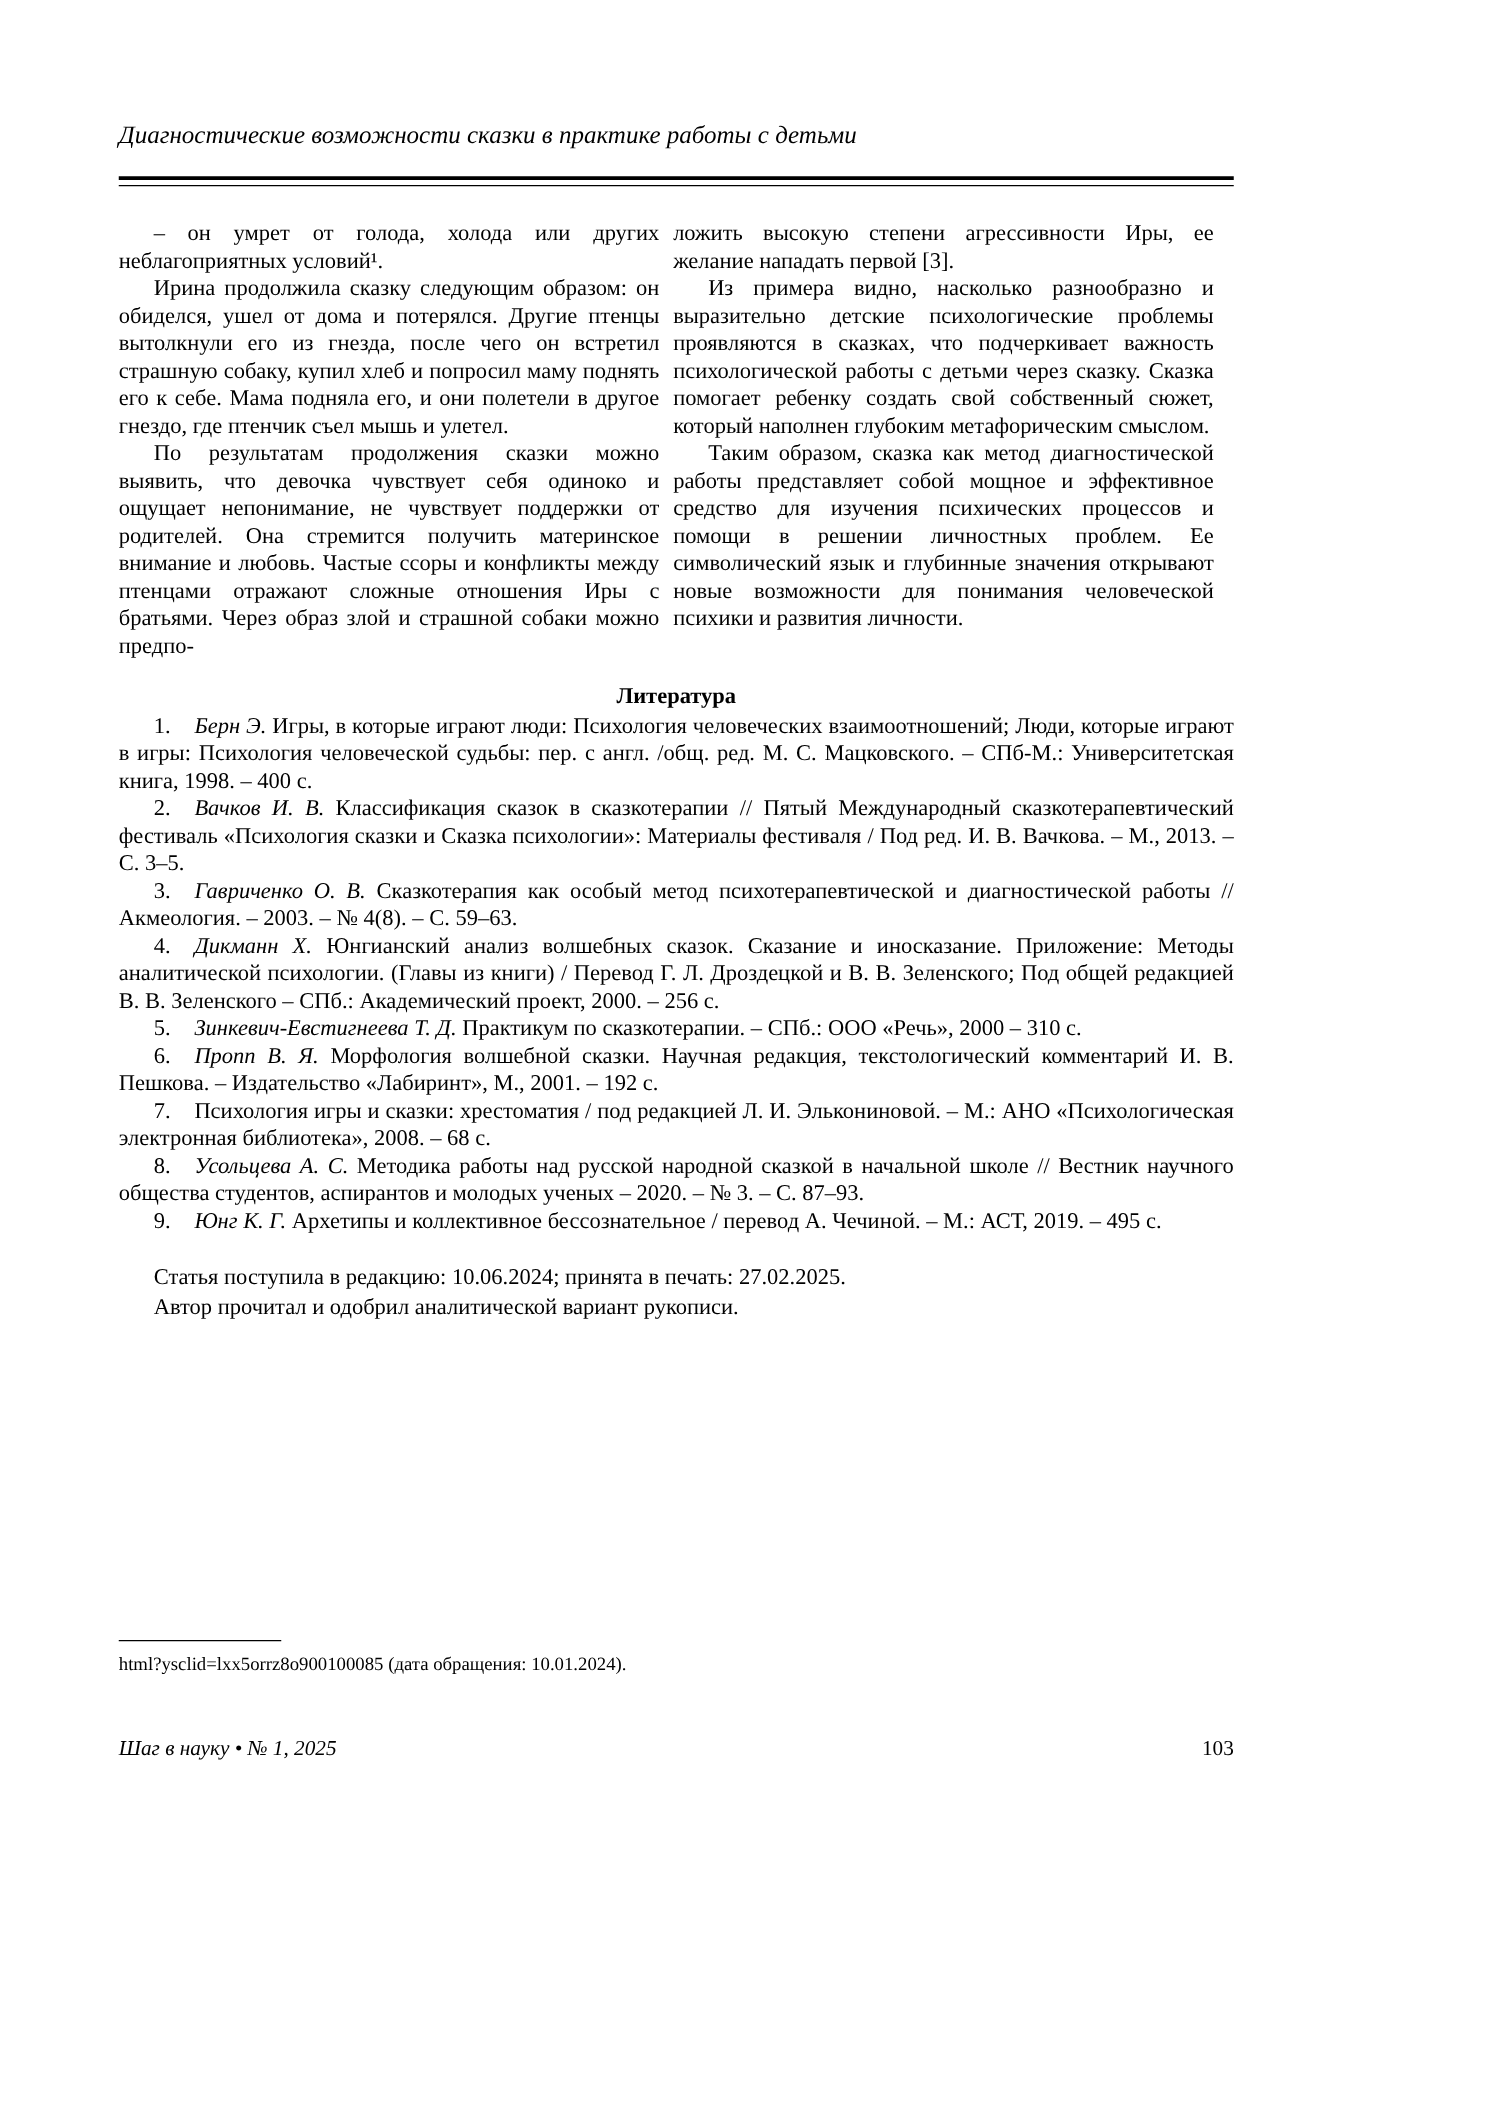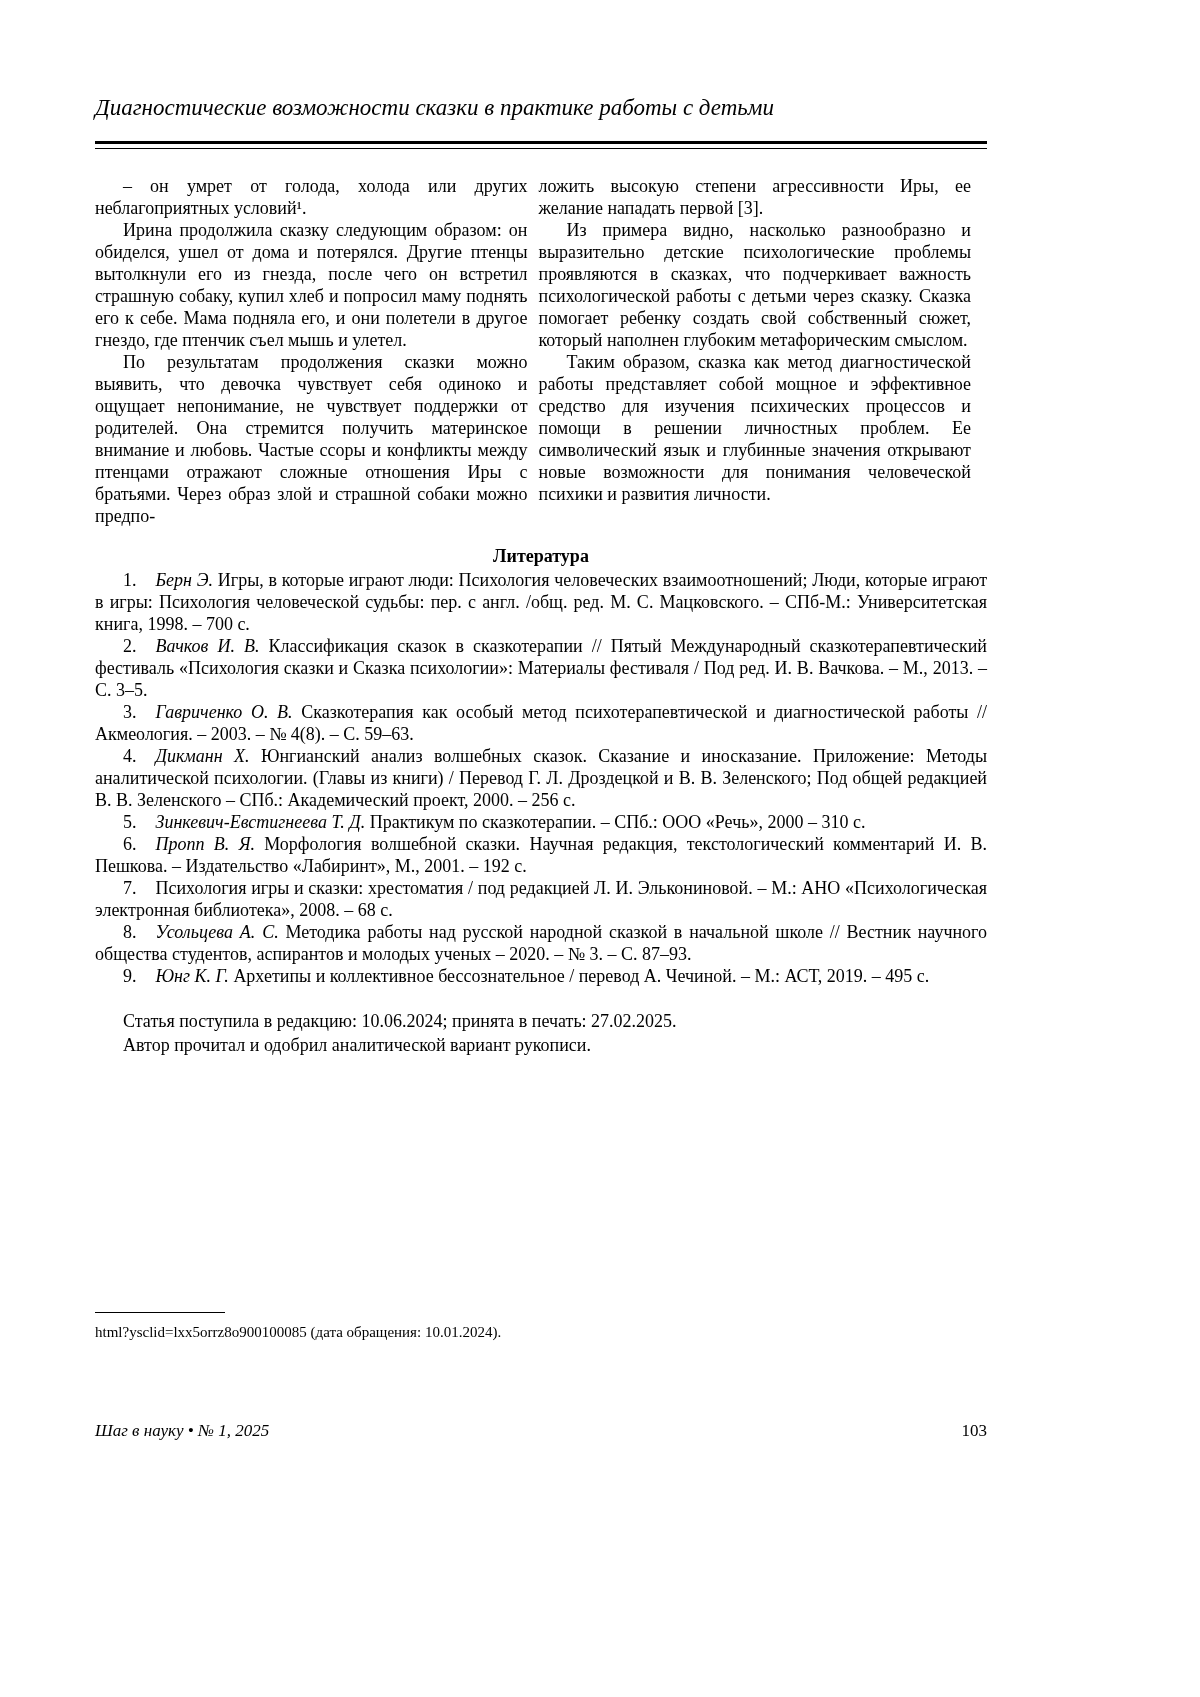--- a/index.html
+++ b/index.html
@@ -16,21 +16,21 @@
     overflow: hidden;
   }
   .content {
     position: absolute;
     left: 95px;
     top: 97px;
     width: 892px;
   }
   .running-head {
     font-style: italic;
-    font-size: 23px;
+    font-size: 20px;
     line-height: 22px;
   }
   .double-rule {
     margin-top: 22px;
     height: 8px;
     border-top: 3px solid #000;
     border-bottom: 1.5px solid #000;
   }
   .columns {
     display: flex;
@@ -82,21 +82,21 @@
   }
   .fn-line1 {
     text-indent: 28px;
     text-align: justify;
     text-align-last: justify;
   }
   .fn-line2 { text-align: left; }
   .footer {
     position: absolute;
     left: 95px;
-    top: 1420px;
+    top: 1388px;
     width: 892px;
     display: flex;
     justify-content: space-between;
     align-items: flex-start;
     font-size: 17px;
     line-height: 22px;
   }
   .footer-journal { font-style: italic; }
 </style>
 </head>
@@ -118,21 +118,21 @@
       <div class="col">
         <p class="para no-indent">ложить высокую степени агрессивности Иры, ее желание нападать первой [3].</p>
         <p class="para">Из примера видно, насколько разнообразно и выразительно детские психологические проблемы проявляются в сказках, что подчеркивает важность психологической работы с детьми через сказку. Сказка помогает ребенку создать свой собственный сюжет, который наполнен глубоким метафорическим смыслом.</p>
         <p class="para">Таким образом, сказка как метод диагностической работы представляет собой мощное и эффективное средство для изучения психических процессов и помощи в решении личностных проблем. Ее символический язык и глубинные значения открывают новые возможности для понимания человеческой психики и развития личности.</p>
       </div>
     </div>
 
     <div class="lit-heading">Литература</div>
 
     <div class="lit-section">
-      <p class="lit-item"><span class="lit-num">1.</span><span class="lit-author">Берн Э.</span> <span>Игры, в которые играют люди: Психология человеческих взаимоотношений; Люди, которые играют в игры: Психология человеческой судьбы: пер. с англ. /общ. ред. М. С. Мацковского. – СПб-М.: Университетская книга, 1998. – 700 с.</span></p>
+      <p class="lit-item"><span class="lit-num">1.</span><span class="lit-author">Берн Э.</span> <span>Игры, в которые играют люди: Психология человеческих взаимоотношений; Люди, которые играют в игры: Психология человеческой судьбы: пер. с англ. /общ. ред. М. С. Мацковского. – СПб-М.: Университетская книга, 1998. – 400 с.</span></p>
       <p class="lit-item"><span class="lit-num">2.</span><span class="lit-author">Вачков И. В.</span> <span>Классификация сказок в сказкотерапии // Пятый Международный сказкотерапевтический фестиваль «Психология сказки и Сказка психологии»: Материалы фестиваля / Под ред. И. В. Вачкова. – М., 2013. – С. 3–5.</span></p>
       <p class="lit-item"><span class="lit-num">3.</span><span class="lit-author">Гавриченко О. В.</span> <span>Сказкотерапия как особый метод психотерапевтической и диагностической работы // Акмеология. – 2003. – № 4(8). – С. 59–63.</span></p>
       <p class="lit-item"><span class="lit-num">4.</span><span class="lit-author">Дикманн Х.</span> <span>Юнгианский анализ волшебных сказок. Сказание и иносказание. Приложение: Методы аналитической психологии. (Главы из книги) / Перевод Г. Л. Дроздецкой и В. В. Зеленского; Под общей редакцией В. В. Зеленского – СПб.: Академический проект, 2000. – 256 с.</span></p>
       <p class="lit-item"><span class="lit-num">5.</span><span class="lit-author">Зинкевич-Евстигнеева Т. Д.</span> <span>Практикум по сказкотерапии. – СПб.: ООО «Речь», 2000 – 310 с.</span></p>
       <p class="lit-item"><span class="lit-num">6.</span><span class="lit-author">Пропп В. Я.</span> <span>Морфология волшебной сказки. Научная редакция, текстологический комментарий И. В. Пешкова. – Издательство «Лабиринт», М., 2001. – 192 с.</span></p>
       <p class="lit-item"><span class="lit-num">7.</span><span class="lit-author"></span><span>Психология игры и сказки: хрестоматия / под редакцией Л. И. Элькониновой. – М.: АНО «Психологическая электронная библиотека», 2008. – 68 с.</span></p>
       <p class="lit-item"><span class="lit-num">8.</span><span class="lit-author">Усольцева А. С.</span> <span>Методика работы над русской народной сказкой в начальной школе // Вестник научного общества студентов, аспирантов и молодых ученых – 2020. – № 3. – С. 87–93.</span></p>
       <p class="lit-item"><span class="lit-num">9.</span><span class="lit-author">Юнг К. Г.</span> <span>Архетипы и коллективное бессознательное / перевод А. Чечиной. – М.: АСТ, 2019. – 495 с.</span></p>
     </div>
 

